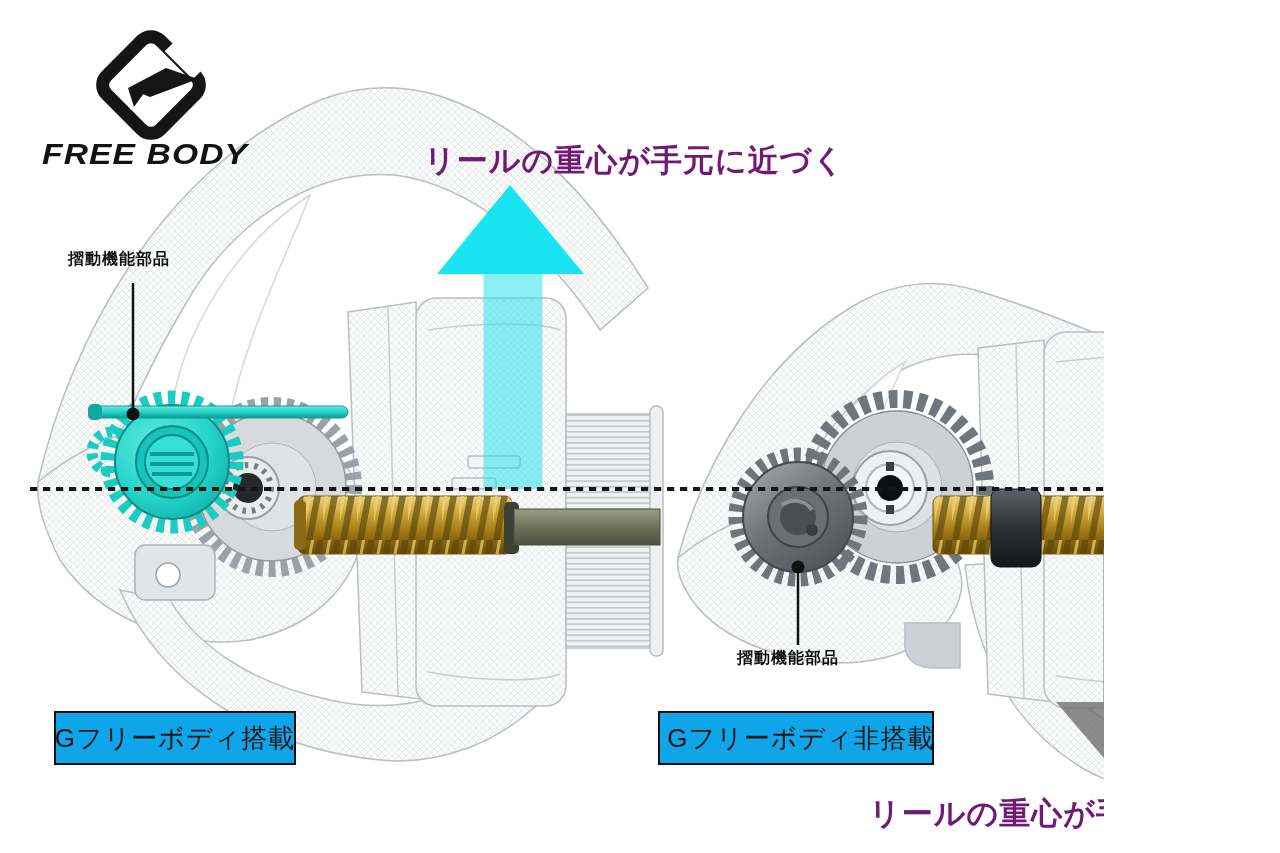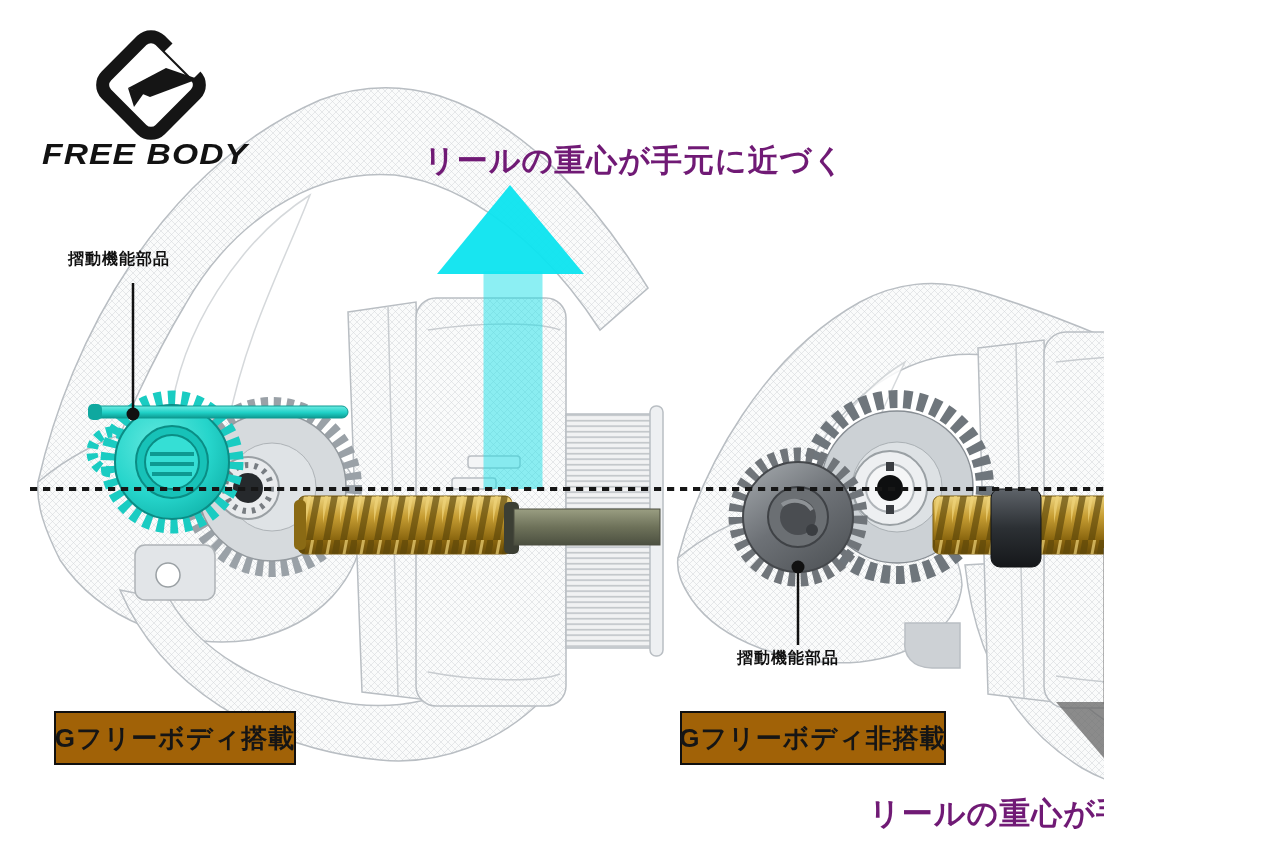--- a/index.html
+++ b/index.html
@@ -8,26 +8,26 @@
     font-family:"Liberation Sans","DejaVu Sans",sans-serif;color:#1a1a1a;
   }
   .layer{position:absolute;left:0;top:0;}
   .caption{
     position:absolute;font-size:31px;font-weight:600;letter-spacing:1px;white-space:nowrap;color:#701a75;
   }
   .part-label{
     position:absolute;font-size:16px;font-weight:700;letter-spacing:1px;white-space:nowrap;color:#111;
   }
   .variant-box{
-    position:absolute;border:2.5px solid #101010;background:#a16207;
+    position:absolute;border:2.5px solid #101010;background:#0ea5e9;
     display:flex;align-items:center;justify-content:center;
-    font-size:26px;font-weight:700;letter-spacing:1px;white-space:nowrap;color:#151515;
+    font-size:26px;font-weight:400;letter-spacing:1px;white-space:nowrap;color:#151515;
   }
   .variant-box.left{left:54px;top:711px;width:238px;height:50px;}
-  .variant-box.right{left:680px;top:711px;width:262px;height:50px;}
+  .variant-box.right{left:658px;top:711px;width:262px;height:50px;padding-left:10px;}
   .wordmark{
     position:absolute;left:42px;top:137px;font-size:30px;font-weight:800;font-style:italic;
     letter-spacing:1px;transform:scaleX(1.12);transform-origin:left center;white-space:nowrap;color:#121212;
   }
   .benefit-left{left:424px;top:140px;}
   .benefit-right{left:869px;top:793px;}
   .part-label-left{left:68px;top:249px;}
   .part-label-right{left:737px;top:648px;}
 </style>
 </head>

